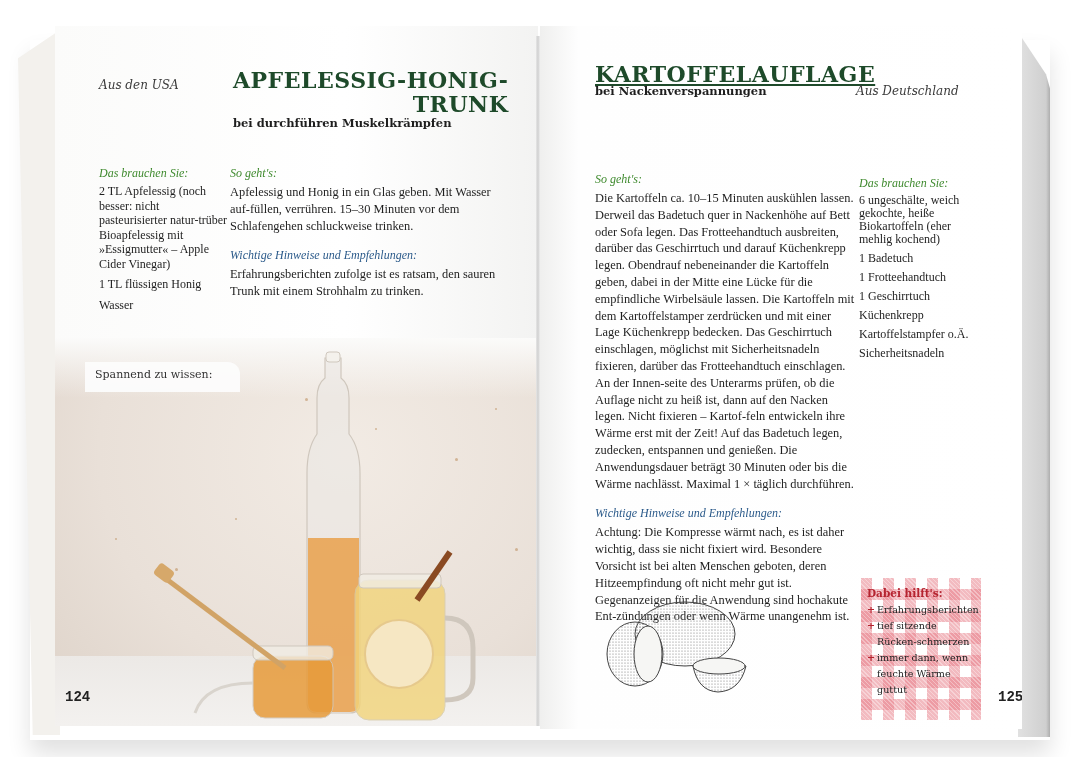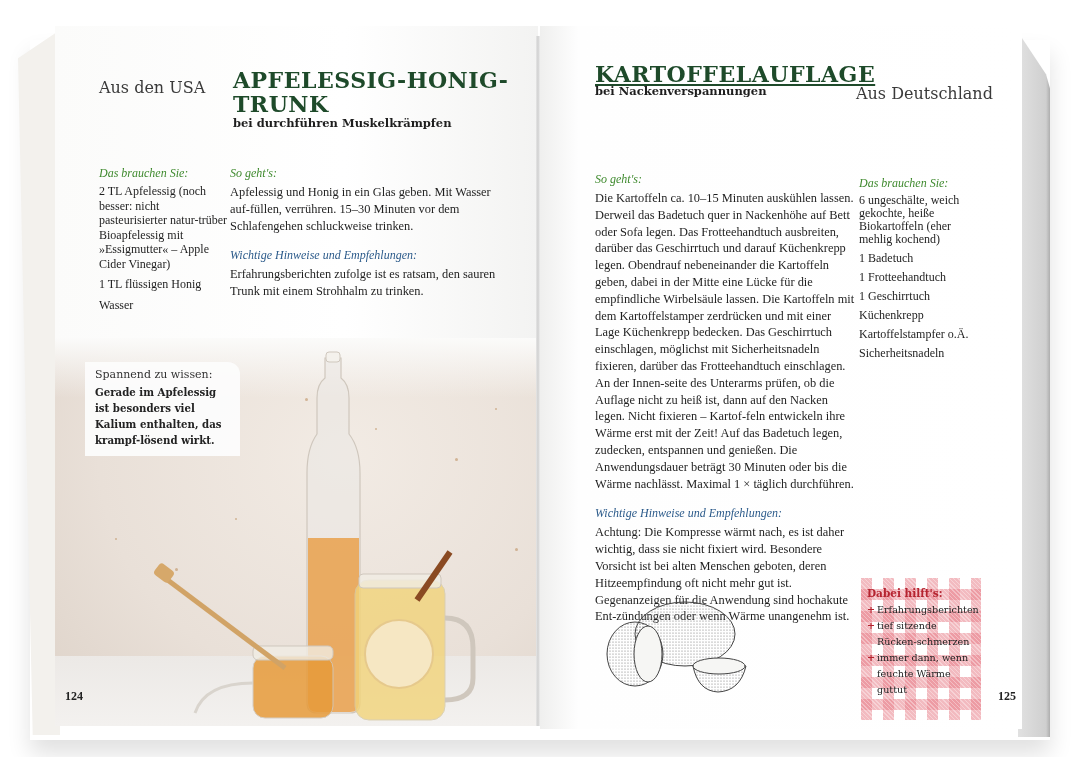--- a/index.html
+++ b/index.html
@@ -13,43 +13,43 @@
                 background:linear-gradient(90deg,#e1e1e1,#cfcfcf 70%,#9d9d9d 85%,#e6e6e6);
                 clip-path: polygon(0 0, 70% 6%, 80% 8%, 80% 100%, 0 100%); }
   .page { position:absolute; background:#fdfdfc; overflow:hidden; }
   .page.left { left:55px; top:26px; width:483px; height:700px;
                background:linear-gradient(90deg,#fbfbfa 0%,#ffffff 60%,#f3f3f2 100%); }
   .page.right { left:540px; top:26px; width:482px; height:703px;
                 background:linear-gradient(90deg,#efefee 0%,#fefefe 8%,#ffffff 100%); }
   .spine { position:absolute; left:536px; top:36px; width:4px; height:690px;
            background:linear-gradient(90deg,#e6e6e6,#d0d0d0,#eeeeee); }
 
-  .origin { position:absolute; font-family:"DejaVu Serif", serif; font-size:16px; color:#3a3a3a; }
+  .origin { position:absolute; font-family:"DejaVu Serif", serif; font-style:italic; font-size:12px; color:#3a3a3a; }
   .title { position:absolute; font-family:"DejaVu Serif", serif; font-weight:bold; color:#1e4a2a;
-           font-size:22px; line-height:24px; letter-spacing:0.5px; }
+           font-size:22px; line-height:24px; letter-spacing:0.5px;text-align:right; }
   .subtitle { position:absolute; font-family:"DejaVu Serif", serif; font-weight:bold; font-size:11.5px; color:#1e1e1e; }
   .label { font-family:"Liberation Serif", serif; font-style:italic; font-size:12px; color:#3f8a2e; margin-bottom:3px; }
   .label.blue { color:#2b5a8a; }
   .body-text { font-family:"Liberation Serif", serif; font-size:12.4px; line-height:16.8px; color:#1e1e1e; }
   .ing { font-family:"Liberation Serif", serif; font-size:12px; line-height:14.5px; margin-bottom:6px; }
   .ing.small { font-size:12px; line-height:13px; }
 
   .photo { position:absolute; left:0; top:312px; width:483px; height:388px;
            background: radial-gradient(ellipse at 60% 30%, #f2ebe4 0%, #e9e0d8 60%, #ddd2c8 100%); }
   .photo .fade { position:absolute; left:0; top:0; width:100%; height:60px;
                  background:linear-gradient(180deg,#fbfbfa,rgba(251,251,250,0)); }
   .photo .table { position:absolute; left:0; top:318px; width:100%; height:70px; background:linear-gradient(180deg,#ece9e6,#f3f1ef); }
   .speck { position:absolute; border-radius:50%; background:#b98b5a; opacity:0.55; }
 
   .info-box { position:absolute; left:30px; top:336px; width:136px; padding:6px 9px 8px 10px;
               background:rgba(252,252,252,0.95); border-top-right-radius:12px; }
   .info-box .h { font-family:"DejaVu Serif", serif; font-size:11px; color:#333; margin-bottom:3px; }
   .info-box .t { font-family:"DejaVu Serif", serif; font-weight:bold; font-size:10.2px; line-height:16px; color:#222; }
 
-  .page-num { position:absolute; font-family:Liberation Serif, serif; font-weight:bold; font-size:12px; color:#222; }
+  .page-num { position:absolute; font-family:Liberation Mono, monospace; font-weight:bold; font-size:14px; color:#222; }
 
   .check-box { position:absolute; left:321px; top:552px; width:120px; height:142px;
                background-color:#fff;
                background-image:
                  repeating-linear-gradient(45deg, rgba(255,255,255,0.35) 0 1px, transparent 1px 3px),
                  linear-gradient(90deg, rgba(232,130,140,0.55) 50%, transparent 50%),
                  linear-gradient(0deg, rgba(232,130,140,0.55) 50%, transparent 50%);
                background-size: auto, 22px 22px, 22px 22px; }
   .check-box .inner { padding:9px 4px 16px 6px; }
   .check-box .h { font-family:"DejaVu Serif", serif; font-weight:bold; font-size:10.5px; color:#b52430; margin-bottom:3px; }
@@ -112,21 +112,20 @@
       <rect x="198" y="308" width="80" height="14" rx="5" fill="rgba(240,236,228,0.8)" stroke="#cfc7bd"></rect>
       <path d="M140 375 Q150 345 198 345" fill="none" stroke="#d9d4cd" stroke-width="3"></path>
 
       <line x1="110" y1="240" x2="230" y2="330" stroke="#d1a366" stroke-width="5"></line>
       <rect x="100" y="228" width="18" height="14" rx="4" fill="#d6a86a" transform="rotate(37 109 235)"></rect>
     </svg>
   </div>
 
   <div class="info-box">
     <div class="h">Spannend zu wissen:</div>
-    <div class="t">Gerade im Apfelessig ist besonders viel Kalium enthalten, das krampf-lösend wirkt.</div>
   </div>
 
   <div class="page-num" style="left:10px; top:663px;">124</div>
 </div>
 
 <div class="spine"></div>
 
 <div class="page right">
   <div class="title" style="left:55px; top:36px;text-decoration:underline;">KARTOFFELAUFLAGE</div>
   <div class="subtitle" style="left:55px; top:58px;">bei Nackenverspannungen</div>

